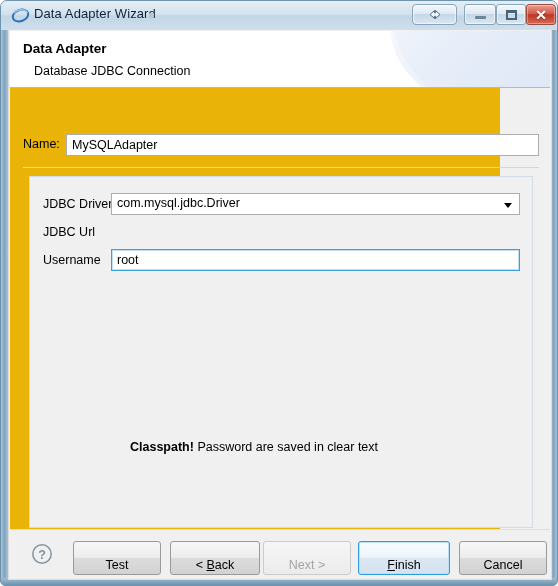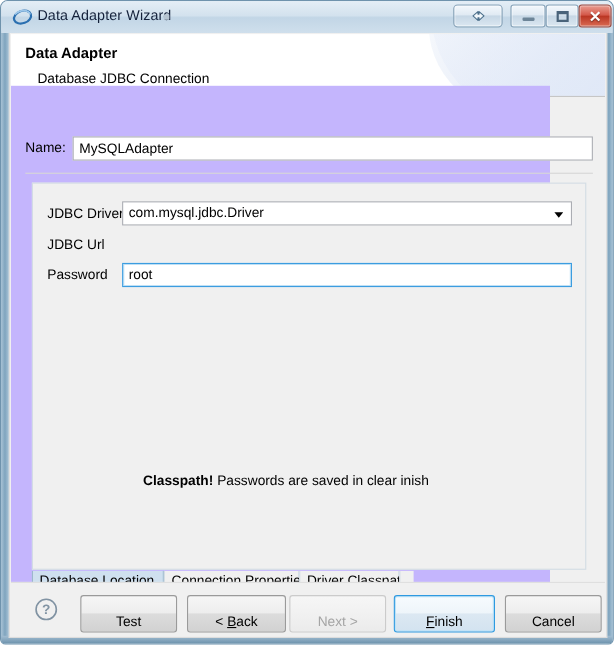--- a/index.html
+++ b/index.html
@@ -169,24 +169,24 @@
   .banner-sub {
     position: absolute;
     left: 24px; top: 33px;
     font-size: 12.5px;
     color: #000000;
   }
 
   
   .page {
     position: absolute;
-    left: 1px; top: 48px;
+    left: 1px; top: 58px;
     width: 490px;
     height: 464px;
-    background: #c4b5fd;
+    background: #eab308;
   }
 
   .name-row {
     position: absolute;
     left: 13px; top: 46px;
     width: 516px;
     height: 22px;
   }
   .name-label {
     position: absolute;
@@ -429,28 +429,28 @@
             <span class="combo-text">com.mysql.jdbc.Driver</span>
             <span class="combo-arrow"></span>
           </div>
         </div>
 
         <div class="fld-row" style="top:44px; width:504px;">
           <span class="fld-label">JDBC Url</span>
         </div>
 
         <div class="fld-row" style="top:72px; width:504px;">
-          <span class="fld-label">Password</span>
+          <span class="fld-label">Username</span>
           <input class="txt fld-input focused" type="text" value="root" style="">
         </div>
 
 
         <div class="attention">
           <b>Classpath!</b>
-          <span>Passwords are saved in clear inish</span>
+          <span>Password are saved in clear text</span>
         </div>
       </div>
 
       <div class="tabstrip">
         <div class="tab sel" style="left:0px; width:120px;">Database Location</div>
         <div class="tab" style="left:120px; width:123px;">Connection Properties</div>
         <div class="tab" style="left:243px; width:91px;">Driver Classpath</div>
         <div class="tab" style="left:334px; width:0px; border-left:1px solid #d3dce4; border-right:none;"></div>
       </div>
     </div>

